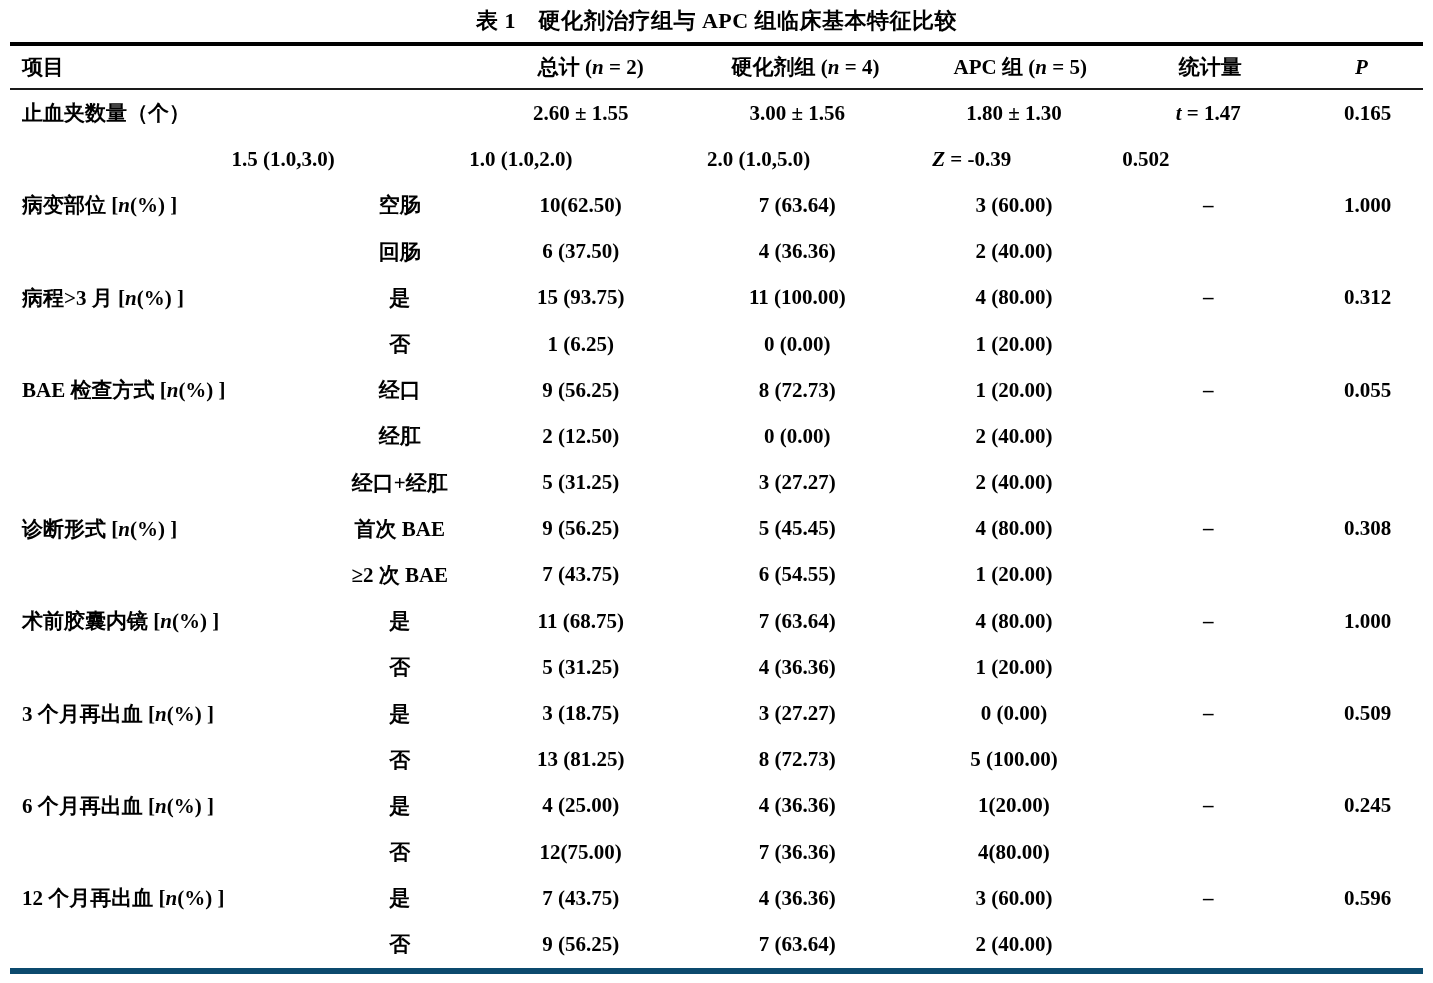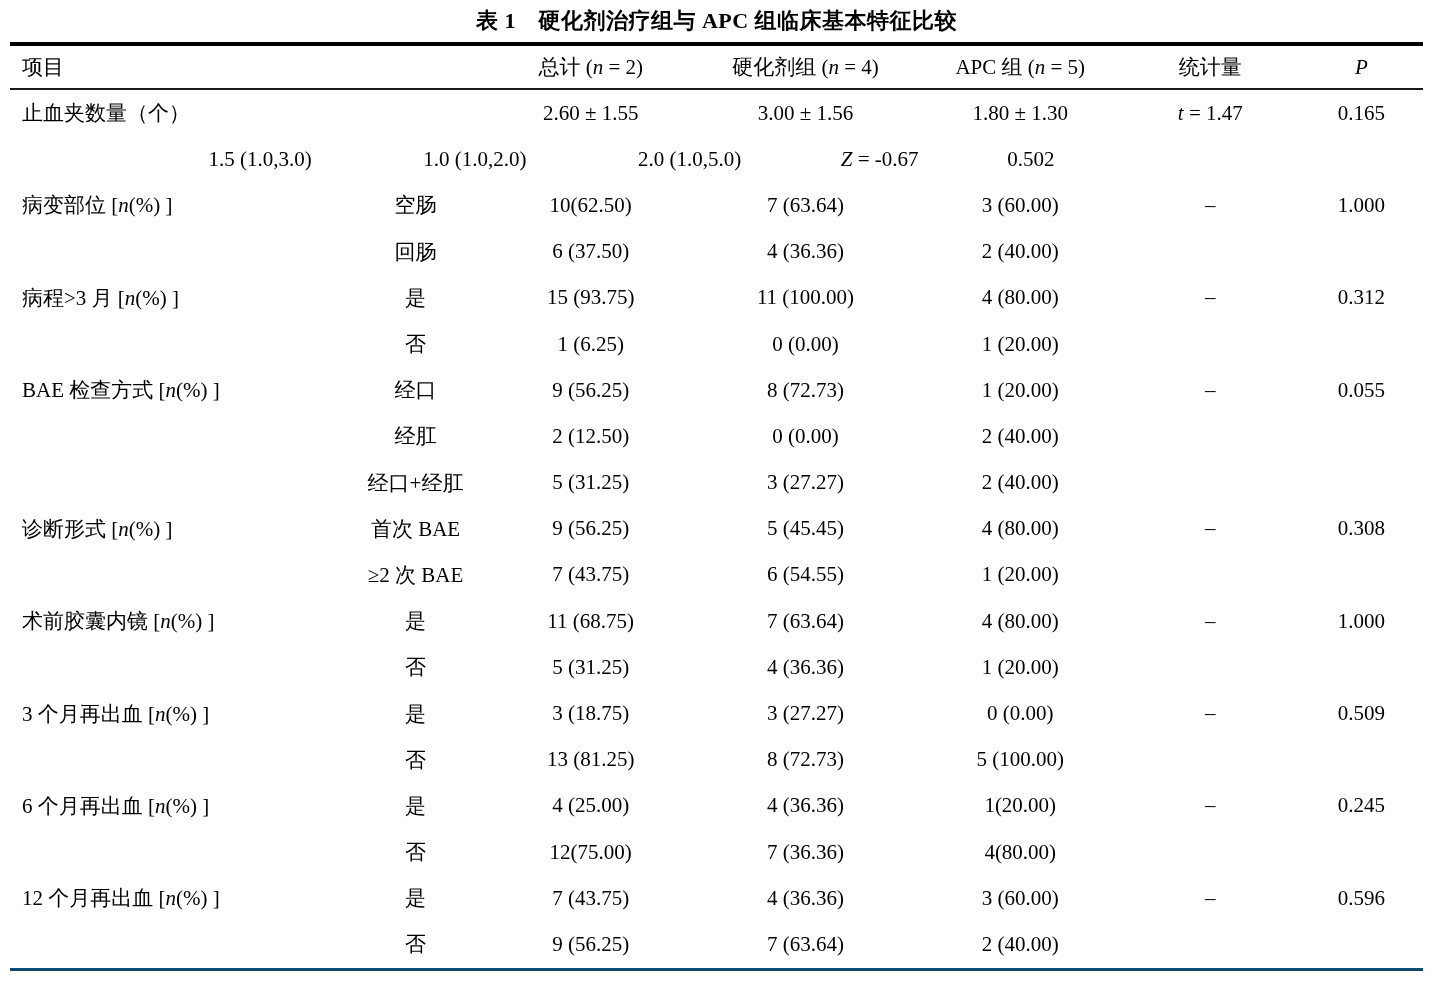--- a/index.html
+++ b/index.html
@@ -15,34 +15,36 @@
   .title-row {
     height: 42px;
     display: flex; align-items: center; justify-content: center;
     font-size: 22px; font-weight: 700;
     letter-spacing: 0.5px;
   }
 
   .tablewrap {
     margin: 0 10px;
     border-top: 4px solid #000;
-    border-bottom: 3px solid #0c4a6e;
+    border-bottom: 6px solid #0c4a6e;
+    font-weight: bold;
   }
 
   .thead {
     display: flex; align-items: center;
     height: 44px;
     border-bottom: 2px solid #1a1a1a;
     font-size: 21px;
   }
   .tbody {}
   .tr {
     display: flex; align-items: center;
     height: 46.2px;
     font-size: 21px;
+    gap: 23px;
   }
 
   .td { text-align: center; white-space: nowrap; overflow: visible; }
   .c-item  { width: 23.4%; text-align: left; padding-left: 12px; }
   .c-sub   { width: 10.6%; }
   .c-total { width: 14.2%; }
   .c-scl   { width: 16.2%; }
   .c-apc   { width: 14.2%; }
   .c-stat  { width: 12.7%; }
   .c-p     { width: 8.7%; }
@@ -77,21 +79,21 @@
     <div class="td c-apc">1.80 ± 1.30</div>
     <div class="td c-stat"><i class="var">t</i><span> = 1.47</span></div>
     <div class="td c-p">0.165</div>
   </div>
 
   <div class="tr">
     <div class="td c-sub"></div>
     <div class="td c-total">1.5 (1.0,3.0)</div>
     <div class="td c-scl">1.0 (1.0,2.0)</div>
     <div class="td c-apc">2.0 (1.0,5.0)</div>
-    <div class="td c-stat"><i class="var">Z</i><span> = -0.67</span></div>
+    <div class="td c-stat"><i class="var">Z</i><span> = -0.39</span></div>
     <div class="td c-p">0.502</div>
   </div>
 
   <div class="tr">
     <div class="td c-item"><span>病变部位 [</span><i class="var">n</i><span>(%) ]</span></div>
     <div class="td c-sub">空肠</div>
     <div class="td c-total">10(62.50)</div>
     <div class="td c-scl">7 (63.64)</div>
     <div class="td c-apc">3 (60.00)</div>
     <div class="td c-stat"><i class="var"></i><span>–</span></div>

